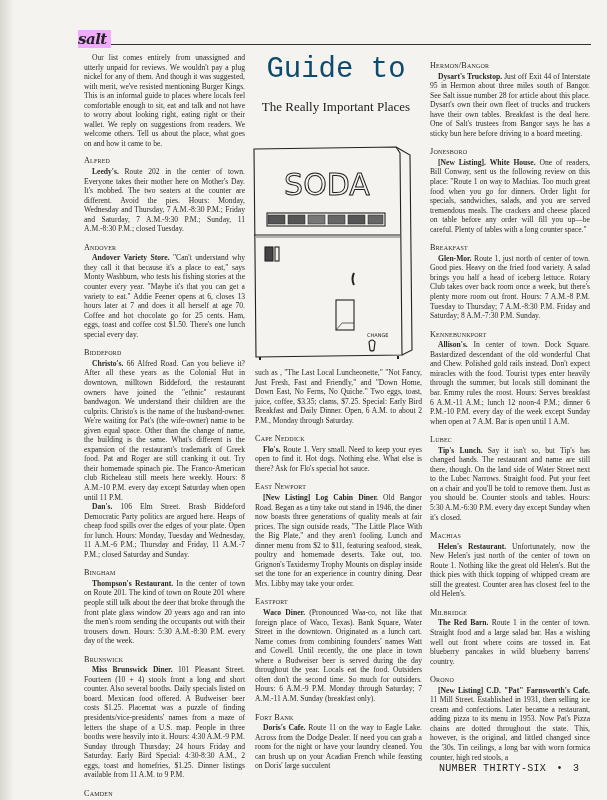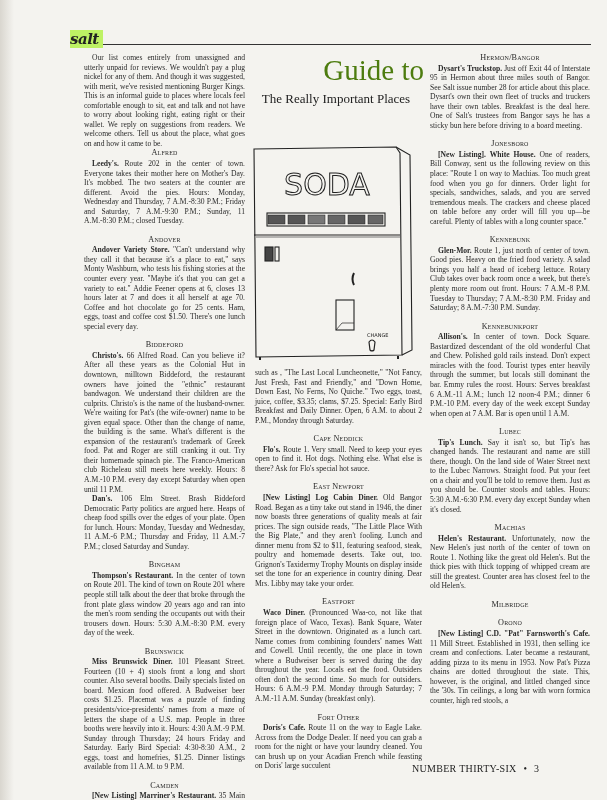--- a/index.html
+++ b/index.html
@@ -1,36 +1,36 @@
 <!DOCTYPE html>
 <html><head>
 <meta charset="utf-8">
 <style>
   html,body{margin:0;padding:0;}
   body{width:607px;height:800px;background:#f4f3ef;position:relative;overflow:hidden;
        font-family:"Liberation Serif","DejaVu Serif",serif;color:#2a2a2a;}
   .page-shadow{position:absolute;left:0;top:0;width:14px;height:800px;
        background:linear-gradient(90deg,#d9d6cf,#f4f3ef);}
   .header-rule{position:absolute;left:84px;top:44px;width:507px;height:0;border-top:1.6px solid #333;}
-  .masthead{position:absolute;left:70px;top:30px;font-family:"DejaVu Serif",serif;font-style:italic;
-       font-weight:bold;font-size:15px;background:#bef264;padding-right:4px;letter-spacing:-0.5px;color:#222;}
+  .masthead{position:absolute;left:78px;top:30px;font-family:"DejaVu Serif",serif;font-style:italic;
+       font-weight:bold;font-size:15px;background:#f0abfc;padding-right:4px;letter-spacing:-0.5px;color:#222;}
   .col{position:absolute;top:53px;font-size:7.6px;line-height:9.55px;text-align:justify;}
   .col1{left:84px;width:161px;}
   .col2{left:255px;width:167px;top:368px;}
   .col3{left:430px;width:160px;}
   .col p{margin:0;text-indent:8px;}
   .col p.intro{text-indent:8px;}
-  .town{margin:9px 0 1px 0;font-variant:small-caps;font-size:8.2px;letter-spacing:0.2px;text-align:center;}
-  .town:first-child{margin-top:0;}
+  .town{margin:9px 0 1px 0;font-variant:small-caps;font-size:8.2px;letter-spacing:0.2px;text-align:left;}
+  .town:first-child{margin-top:8px;}
   .name{font-weight:bold;}
   .title-block{position:absolute;left:248px;top:55px;width:176px;text-align:center;}
-  .title-main{font-family:Liberation Serif, serif;font-size:29px;line-height:30px;color:#4d7c0f;text-align:right;}
-  .title-sub{font-family:"Liberation Serif",serif;font-size:13px;margin-top:6px;color:#222;}
+  .title-main{font-family:Liberation Mono, monospace;font-size:29px;line-height:30px;color:#0c4a6e;}
+  .title-sub{font-family:"Liberation Serif",serif;font-size:13px;margin-top:14px;color:#222;}
   .soda{position:absolute;left:250px;top:145px;width:170px;height:215px;}
-  .footer{position:absolute;left:412px;top:763px;font-size:10px;letter-spacing:0.3px;color:#222;}
+  .footer{position:absolute;left:439px;top:763px;font-size:10px;letter-spacing:0.3px;color:#222;font-family:Liberation Mono, monospace;}
 </style>
 </head>
 <body>
 
 <div class="page-shadow"></div>
 <div class="header-rule"></div>
 <div class="masthead">salt</div>
 
 <div class="col col1">
   <p class="intro">Our list comes entirely from unassigned and utterly unpaid for reviews. We wouldn't pay a plug nickel for any of them. And though it was suggested, with merit, we've resisted mentioning Burger Kings. This is an informal guide to places where locals feel comfortable enough to sit, eat and talk and not have to worry about looking right, eating right or their wallet. We reply on suggestions from readers. We welcome others. Tell us about the place, what goes on and how it came to be.</p>
@@ -88,40 +88,41 @@
 
 <div class="col col2">
   <div id="col2-sections">
       <p style="text-indent: 0px;"><span>such as , "The Last Local Luncheonette," "Not Fancy, Just Fresh, Fast and Friendly," and "Down Home, Down East, No Ferns, No Quiche." Two eggs, toast, juice, coffee, $3.35; clams, $7.25. Special: Early Bird Breakfast and Daily Dinner. Open, 6 A.M. to about 2 P.M., Monday through Saturday.</span></p>
       <div class="town">Cape Neddick</div>
       <p><span class="name">Flo's.</span><span> Route 1. Very small. Need to keep your eyes open to find it. Hot dogs. Nothing else. What else is there? Ask for Flo's special hot sauce.</span></p>
       <div class="town">East Newport</div>
       <p><span class="name">[New Listing] Log Cabin Diner.</span><span> Old Bangor Road. Began as a tiny take out stand in 1946, the diner now boasts three generations of quality meals at fair prices. The sign outside reads, "The Little Place With the Big Plate," and they aren't fooling. Lunch and dinner menu from $2 to $11, featuring seafood, steak, poultry and homemade deserts. Take out, too. Grignon's Taxidermy Trophy Mounts on display inside set the tone for an experience in country dining. Dear Mrs. Libby may take your order.</span></p>
       <div class="town">Eastport</div>
       <p><span class="name">Waco Diner.</span><span> (Pronounced Waa-co, not like that foreign place of Waco, Texas). Bank Square, Water Street in the downtown. Originated as a lunch cart. Name comes from combining founders' names Watt and Cowell. Until recently, the one place in town where a Budweiser beer is served during the day throughout the year. Locals eat the food. Outsiders often don't the second time. So much for outsiders. Hours: 6 A.M.-9 P.M. Monday through Saturday; 7 A.M.-11 A.M. Sunday (breakfast only).</span></p>
-      <div class="town">Fort Other</div>
+      <div class="town">Fort Bank</div>
       <p><span class="name">Doris's Cafe.</span><span> Route 11 on the way to Eagle Lake. Across from the Dodge Dealer. If need you can grab a room for the night or have your laundry cleaned. You can brush up on your Acadian French while feasting on Doris' large succulent</span></p>
     </div>
 </div>
 
 <div class="col col3">
   <div id="col3-sections">
       <div class="town">Hermon/Bangor</div>
       <p><span class="name">Dysart's Truckstop.</span><span> Just off Exit 44 of Interstate 95 in Hermon about three miles south of Bangor. See Salt issue number 28 for article about this place. Dysart's own their own fleet of trucks and truckers have their own tables. Breakfast is the deal here. One of Salt's trustees from Bangor says he has a sticky bun here before driving to a board meeting.</span></p>
       <div class="town">Jonesboro</div>
       <p><span class="name">[New Listing]. White House.</span><span> One of readers, Bill Conway, sent us the following review on this place: "Route 1 on way to Machias. Too much great food when you go for dinners. Order light for specials, sandwiches, salads, and you are served tremendous meals. The crackers and cheese placed on table before any order will fill you up—be careful. Plenty of tables with a long counter space."</span></p>
-      <div class="town">Kennebunk</div>
+      <div class="town">Breakfast</div>
       <p><span class="name">Glen-Mor.</span><span> Route 1, just north of center of town. Good pies. Heavy on the fried food variety. A salad brings you half a head of iceberg lettuce. Rotary Club takes over back room once a week, but there's plenty more room out front. Hours: 7 A.M.-8 P.M. Tuesday to Thursday; 7 A.M.-8:30 P.M. Friday and Saturday; 8 A.M.-7:30 P.M. Sunday.</span></p>
       <div class="town">Kennebunkport</div>
       <p><span class="name">Allison's.</span><span> In center of town. Dock Square. Bastardized descendant of the old wonderful Chat and Chew. Polished gold rails instead. Don't expect miracles with the food. Tourist types enter heavily through the summer, but locals still dominant the bar. Emmy rules the roost. Hours: Serves breakfast 6 A.M.-11 A.M.; lunch 12 noon-4 P.M.; dinner 6 P.M.-10 P.M. every day of the week except Sunday when open at 7 A.M. Bar is open until 1 A.M.</span></p>
       <div class="town">Lubec</div>
       <p><span class="name">Tip's Lunch.</span><span> Say it isn't so, but Tip's has changed hands. The restaurant and name are still there, though. On the land side of Water Street next to the Lubec Narrows. Straight food. Put your feet on a chair and you'll be told to remove them. Just as you should be. Counter stools and tables. Hours: 5:30 A.M.-6:30 P.M. every day except Sunday when it's closed.</span></p>
       <div class="town">Machias</div>
       <p><span class="name">Helen's Restaurant.</span><span> Unfortunately, now the New Helen's just north of the center of town on Route 1. Nothing like the great old Helen's. But the thick pies with thick topping of whipped cream are still the greatest. Counter area has closest feel to the old Helen's.</span></p>
       <div class="town">Milbridge</div>
+      <p><span class="name">The Red Barn.</span><span> Route 1 in the center of town. Straight food and a large salad bar. Has a wishing well out front where coins are tossed in. Eat blueberry pancakes in wild blueberry barrens' country.</span></p>
       <div class="town">Orono</div>
       <p><span class="name">[New Listing] C.D. "Pat" Farnsworth's Cafe.</span><span> 11 Mill Street. Established in 1931, then selling ice cream and confections. Later became a restaurant, adding pizza to its menu in 1953. Now Pat's Pizza chains are dotted throughout the state. This, however, is the original, and littled changed since the '30s. Tin ceilings, a long bar with worn formica counter, high red stools, a</span></p>
     </div>
 </div>
 
 <div class="footer">
   <span>NUMBER THIRTY-SIX</span>
   <span style="margin:0 4px;">•</span>
   <span>3</span>
 </div>

